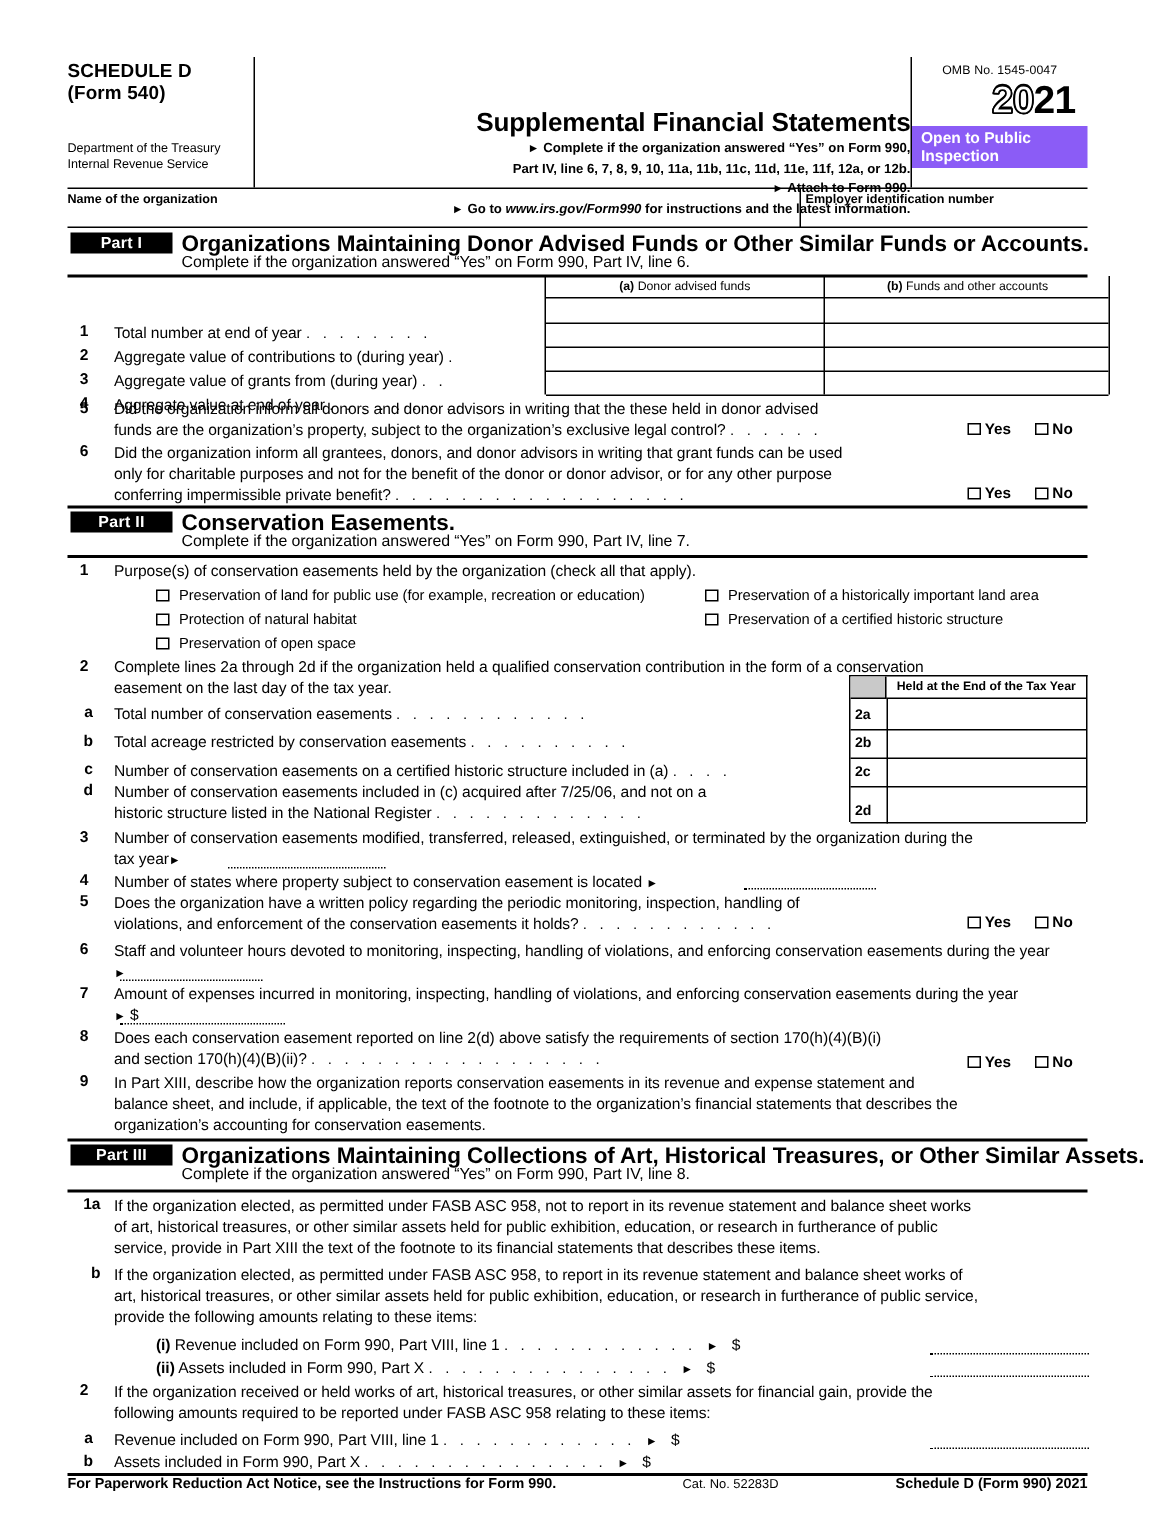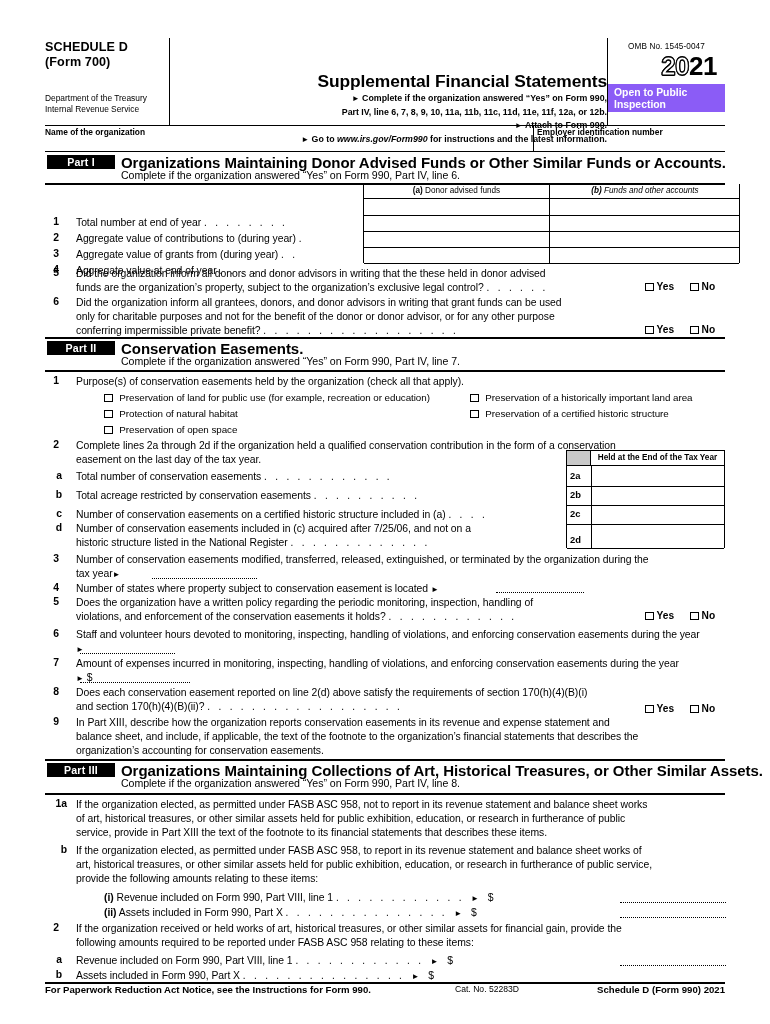--- a/index.html
+++ b/index.html
@@ -256,21 +256,21 @@
     box-sizing: border-box;
   }
   .p1tab .ch {
     position: absolute;
     top: 2px;
     font-size: 8.2px;
     text-align: center;
   }
   .p1tab .ch b { font-weight: bold; }
   .p1tab .cha { left: 0; width: 185px; }
-  .p1tab .chb { left: 185px; width: 192px; font-style: italic; }
+  .p1tab .chb { left: 185px; width: 192px; }
   .p1tab .midv {
     position: absolute;
     left: 185px;
     top: 0;
     height: 79px;
     width: 0;
     border-left: 1.1px solid #000;
   }
   .p1tab .rowline {
     position: absolute;
@@ -355,21 +355,21 @@
 </style>
 </head>
 <body>
 
 <div class="page">
 
   <div class="hdr">
     <div class="hdr-left">
       <div class="sched-name">
         <div>SCHEDULE D</div>
-        <div>(Form 700)</div>
+        <div>(Form 540)</div>
       </div>
       <div class="dept">
         <div>Department of the Treasury</div>
         <div>Internal Revenue Service</div>
       </div>
     </div>
 
     <div class="hdr-mid">
       <div class="form-title">Supplemental Financial Statements</div>
       <div class="sub1">

